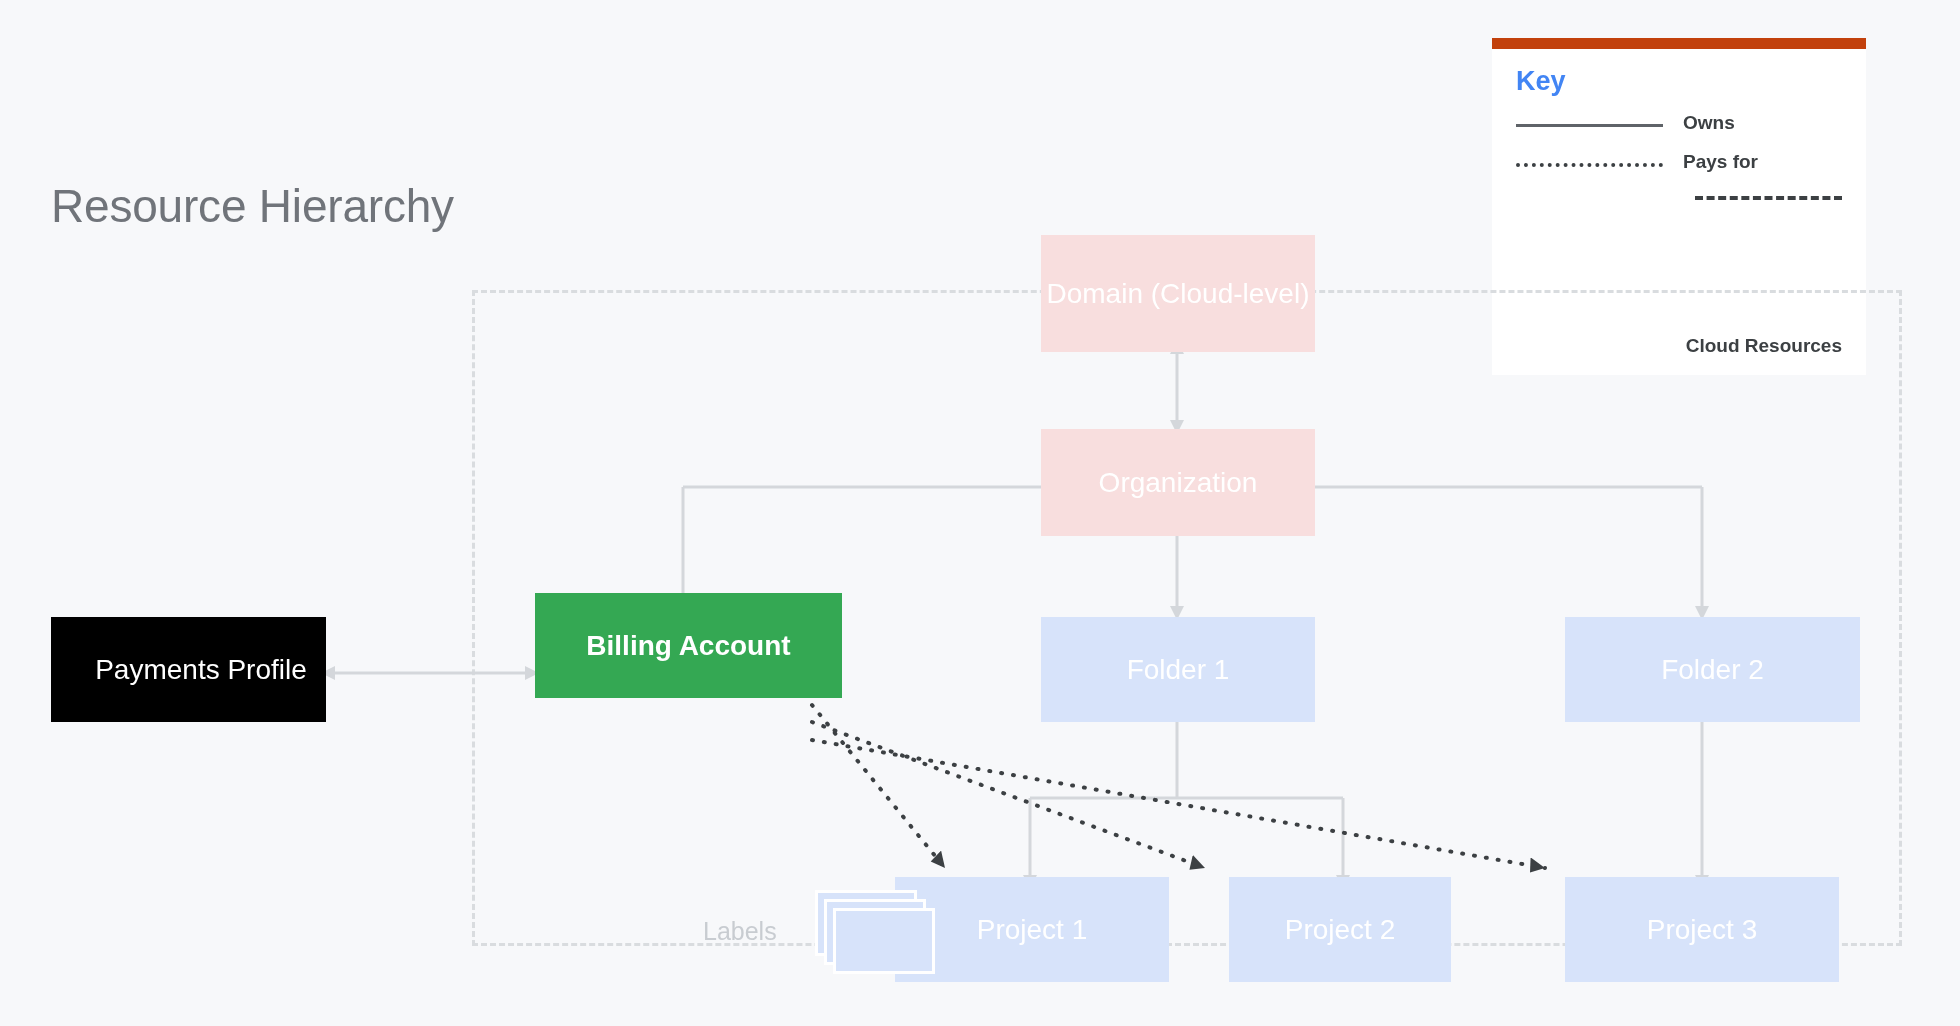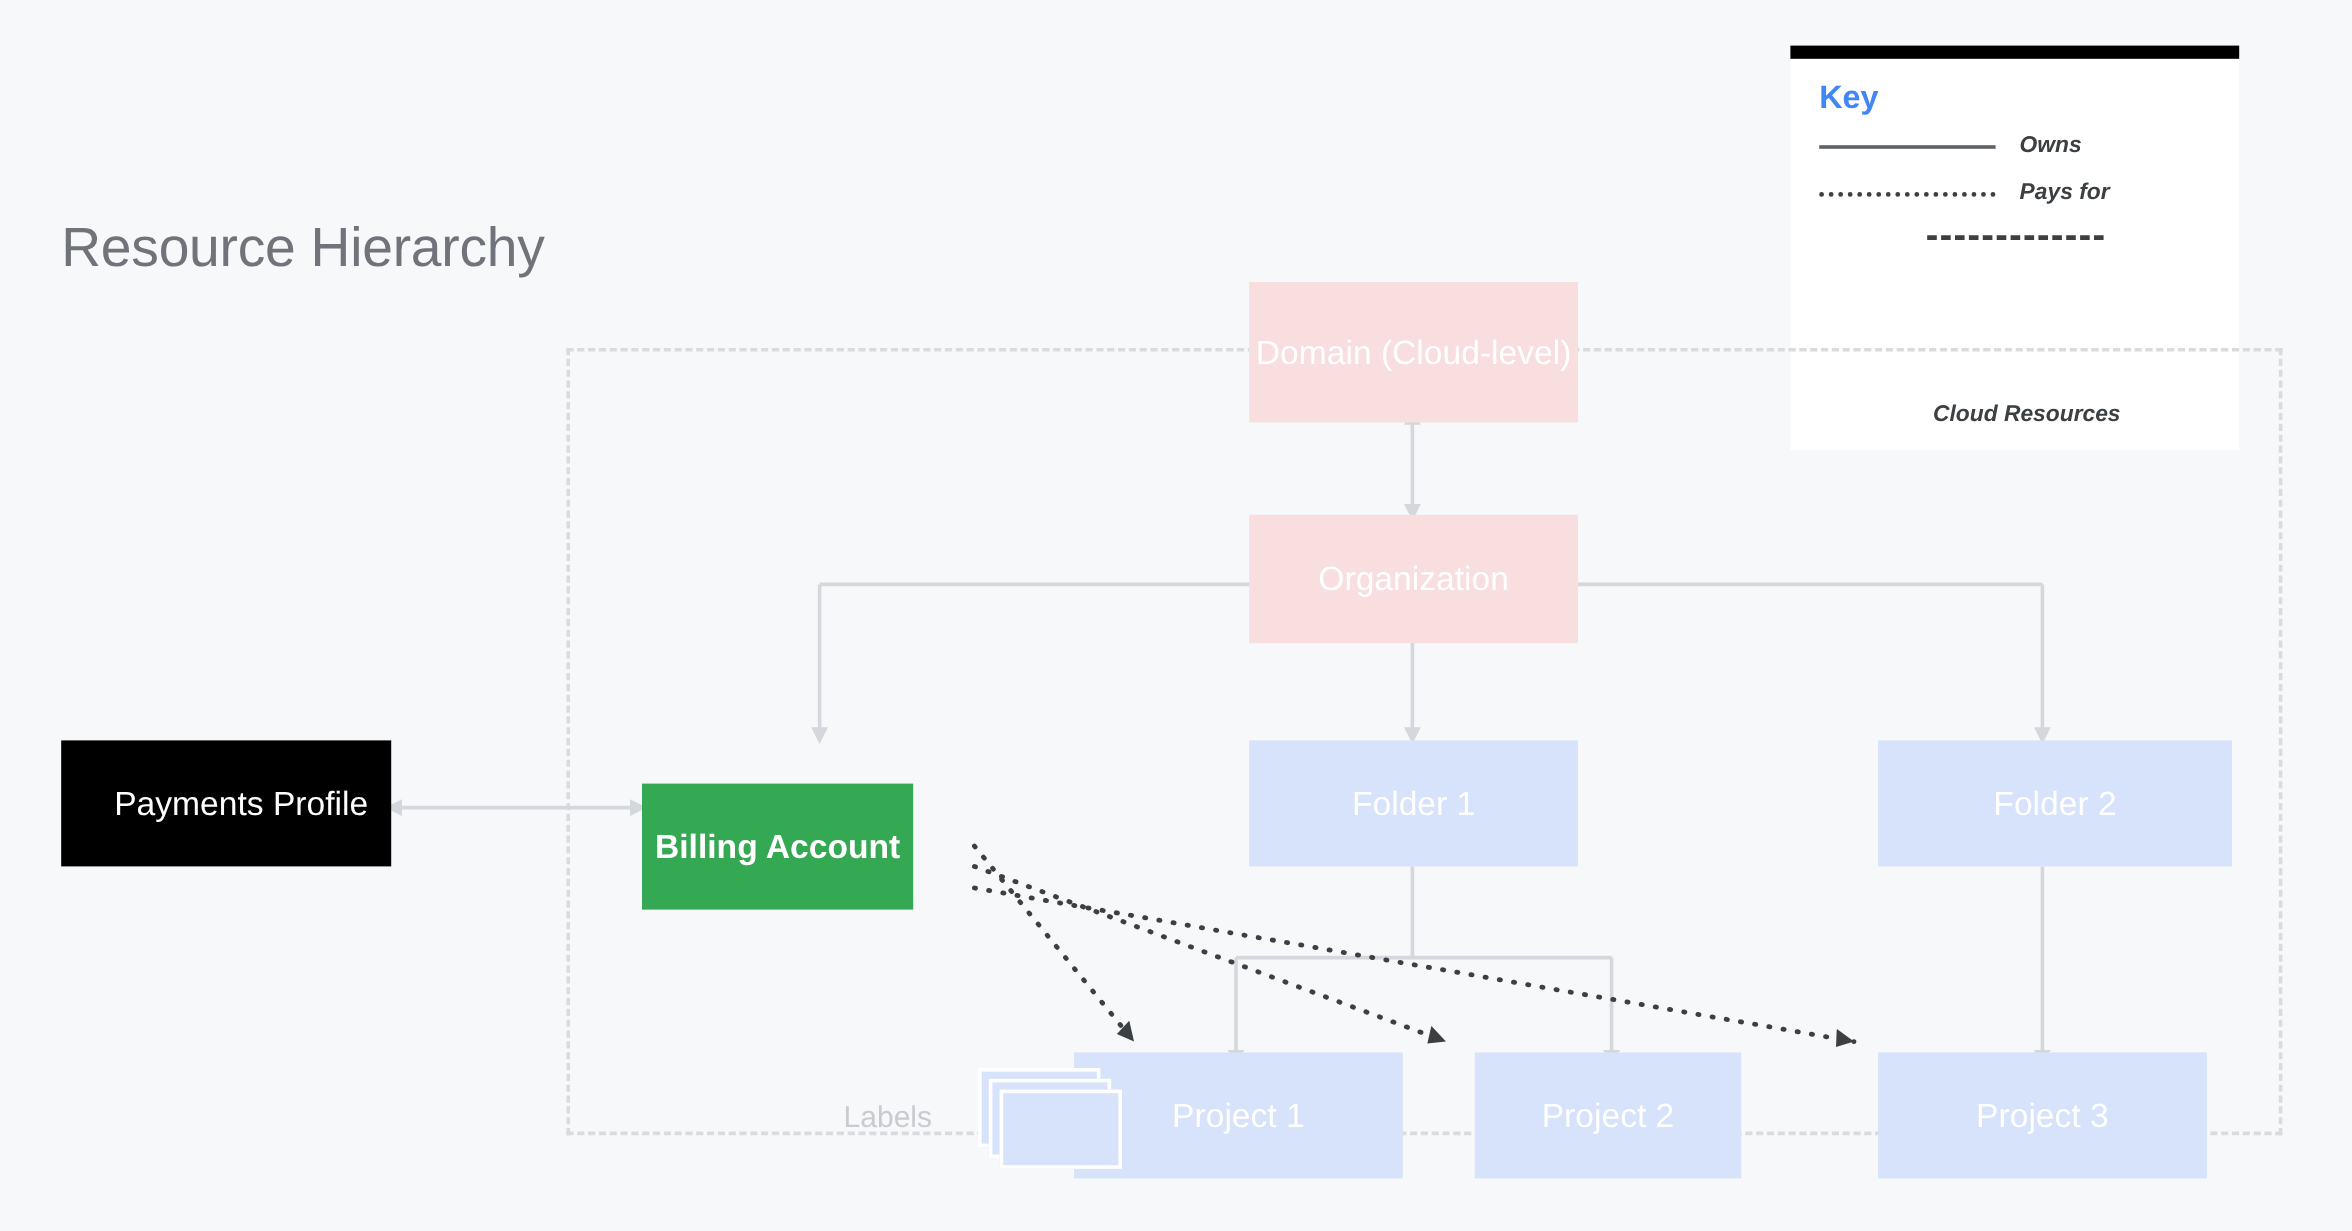--- a/index.html
+++ b/index.html
@@ -31,40 +31,39 @@
     white-space: nowrap;
   }
 
   
   #legend {
     position: absolute;
     left: 1492px;
     top: 38px;
     width: 374px;
     background: #FFFFFF;
-    border-top: 11px solid #000000;
+    border-top: 11px solid #c2410c;
     box-shadow: 0 0 0 0 rgba(0,0,0,0);
     padding: 0;
   }
   #legend-inner {
     padding: 18px 24px 16px 24px;
   }
   #legend-title {
     color: #4285F4;
     font-size: 27px;
     font-weight: 700;
     line-height: 1.1;
     margin-bottom: 12px;
   }
   .legend-row {
     display: flex;
-    align-items: center;
+    align-items: flex-end;
     margin-bottom: 13px;
     min-height: 26px;
-    font-style: italic;
   }
   .legend-row:last-child { margin-bottom: 2px; flex-direction: column; }
   .legend-swatch {
     width: 147px;
     flex: 0 0 147px;
     height: 20px;
     position: relative;
   }
   .legend-swatch i {
     position: absolute;
@@ -199,21 +198,21 @@
   </div>
 
   <div class="node pink" style="left:1041px; top:429px; width:274px; height:107px;">
     <span>Organization</span>
   </div>
 
   <div class="node cream" style="left:51px; top:617px; width:275px; height:105px;">
     <span>Payments Profile</span>
   </div>
 
-  <div class="node green" style="left:535px; top:653px; width:226px; height:105px;">
+  <div class="node green" style="left:535px; top:593px; width:307px; height:105px;">
     <span>Billing Account</span>
   </div>
 
   <div class="node blue" style="left:1041px; top:617px; width:274px; height:105px;align-items:center;">
     <span>Folder 1</span>
   </div>
 
   <div class="node blue" style="left:1565px; top:617px; width:295px; height:105px;">
     <span>Folder 2</span>
   </div>

